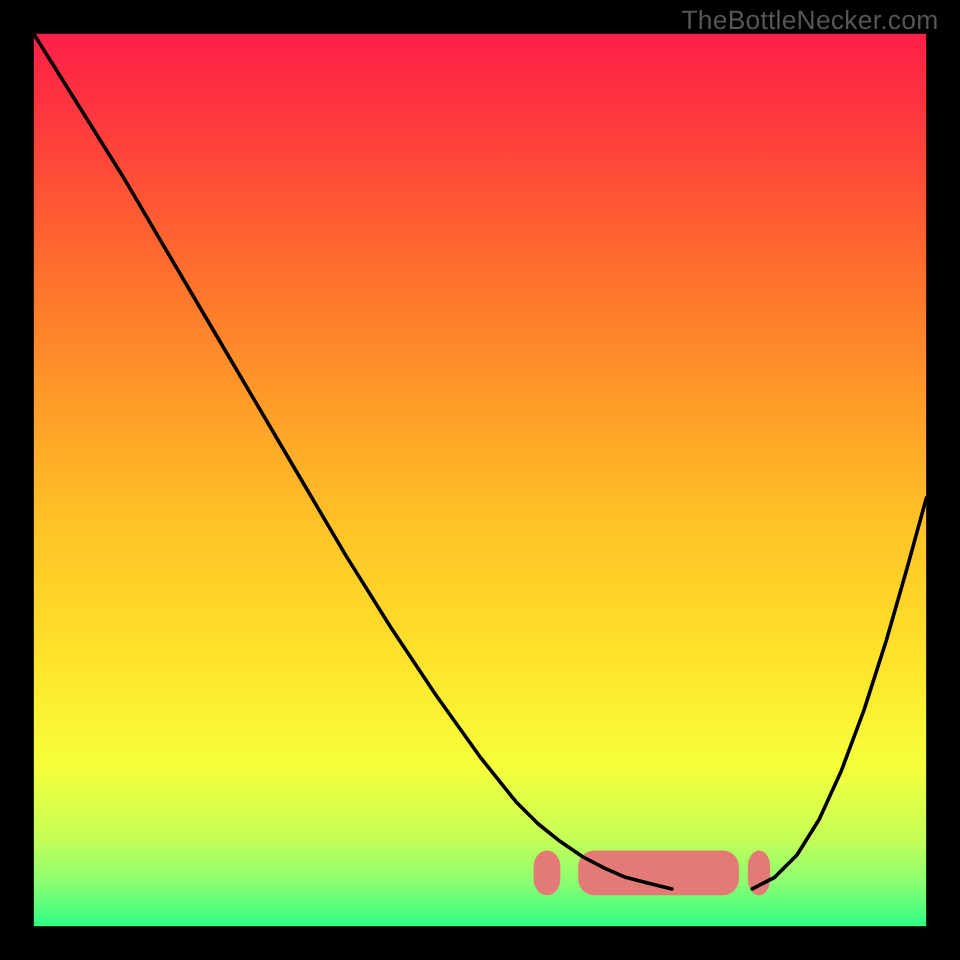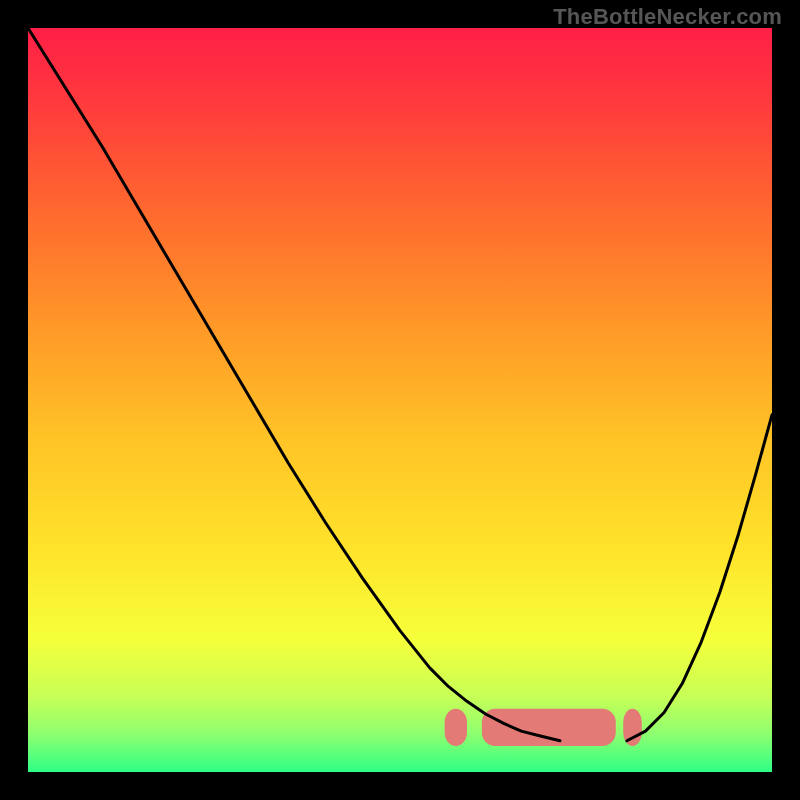--- a/index.html
+++ b/index.html
@@ -4,21 +4,21 @@
 <style>
   * { margin: 0; padding: 0; box-sizing: border-box; }
   html, body { width: 800px; height: 800px; background: #000; overflow: hidden; }
   .container { position: relative; width: 800px; height: 800px; background: #000; }
   .attribution {
     position: absolute;
     top: 4px;
     right: 18px;
     font-family: Arial, Helvetica, sans-serif;
     font-size: 22px;
-    font-weight: bold;
+    font-weight: normal;
     color: #565656;
     letter-spacing: 0.2px;
   }
   .plot-area {
     position: absolute;
     left: 28px;
     top: 28px;
     width: 744px;
     height: 744px;
   }

